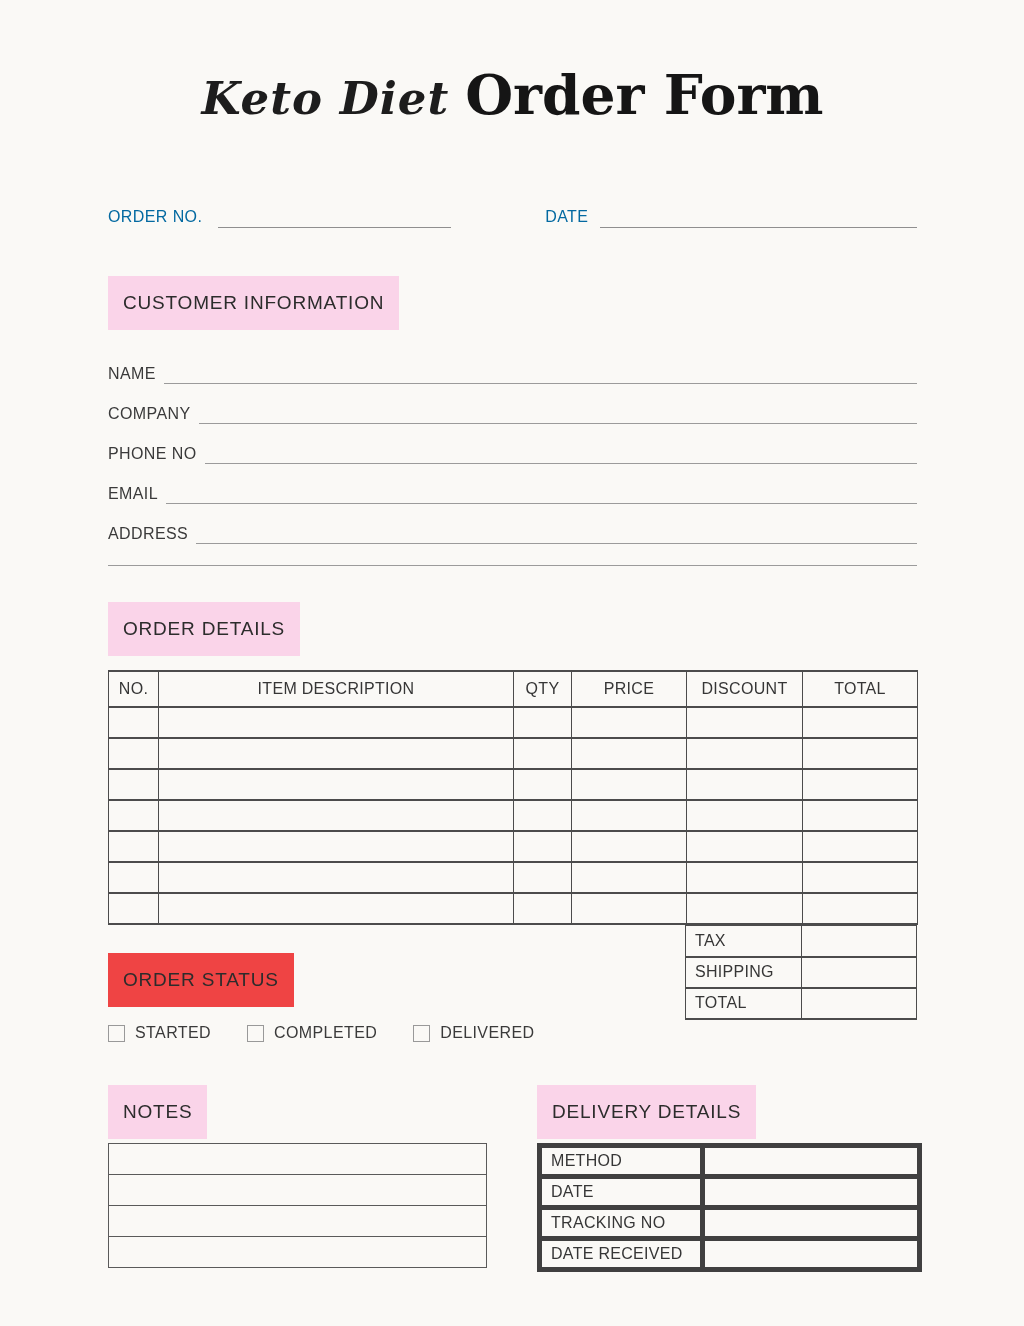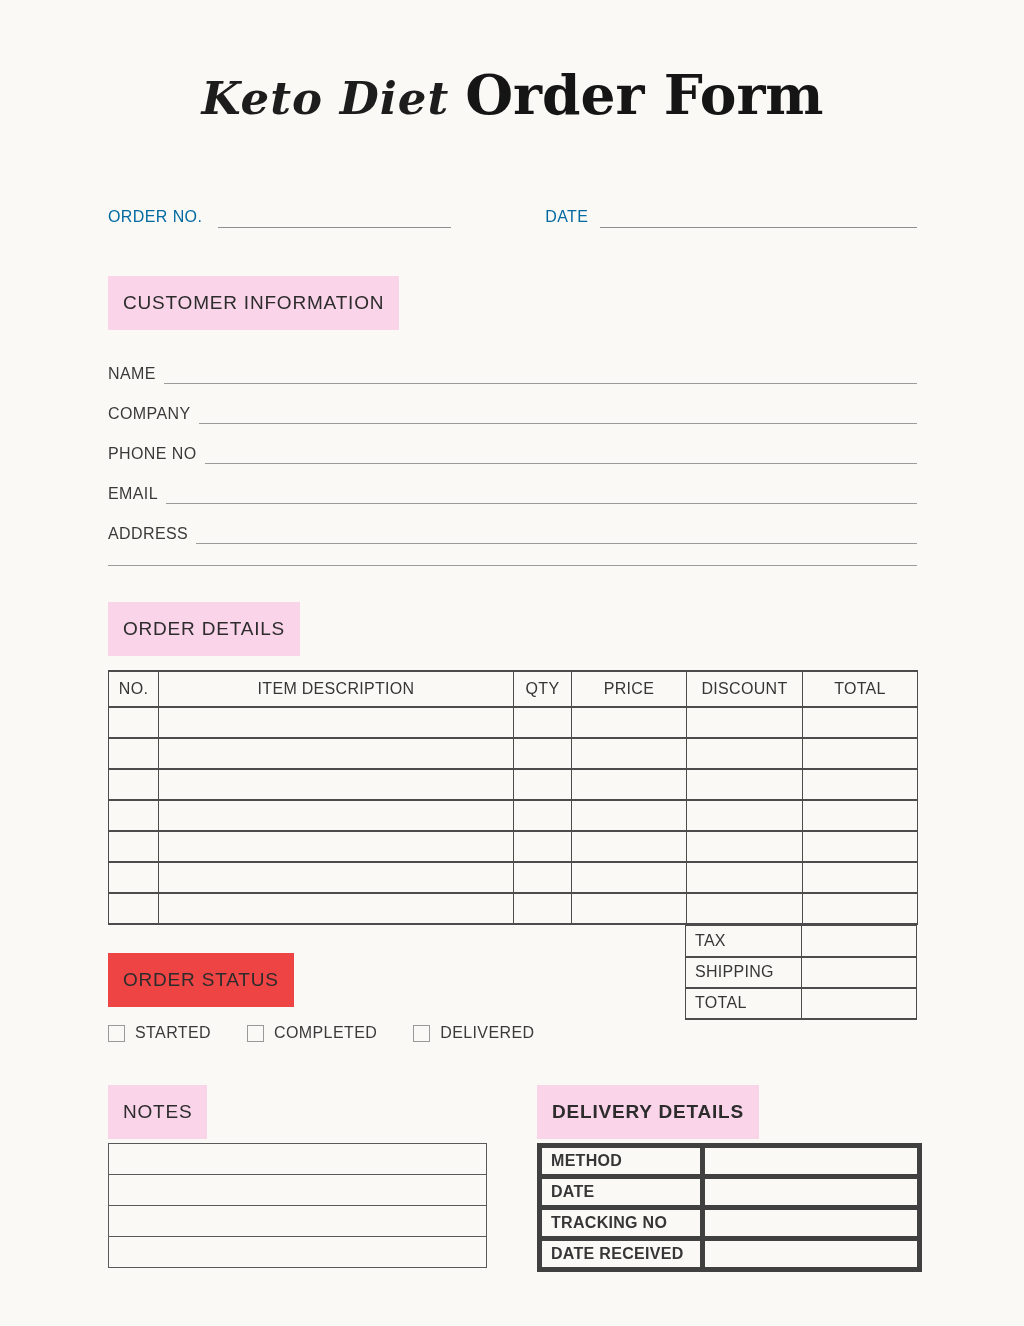--- a/index.html
+++ b/index.html
@@ -93,21 +93,21 @@
   .totals-table td {
     border: 1px solid #4c4c4c; border-bottom-width: 2px;
     height: 31px; font-size: 16px; letter-spacing: 0.3px; color: #363636;
     padding-left: 9px; vertical-align: middle;
   }
   .totals-table td.val { padding: 0; }
 
   
   .bottom-row { display: flex; justify-content: space-between; margin-top: 43px; }
   .notes-col { width: 379px; }
-  .delivery-col { width: 380px; font-weight: bold; }
+  .delivery-col { width: 380px; }
   .bottom-head-wrap { height: 38px; margin-bottom: 20px; }
   .notes-table { width: 379px; table-layout: fixed; }
   .notes-table td { border: 1px solid #5a5a5a; height: 31px; }
   .delivery-table { width: 380px; table-layout: fixed; }
   .delivery-table td {
     border: 5px solid #404040;
     height: 31px; font-size: 16px; letter-spacing: 0.3px; color: #363636;
     padding-left: 9px; vertical-align: middle;
   }
   .delivery-table td.val { padding: 0; }

